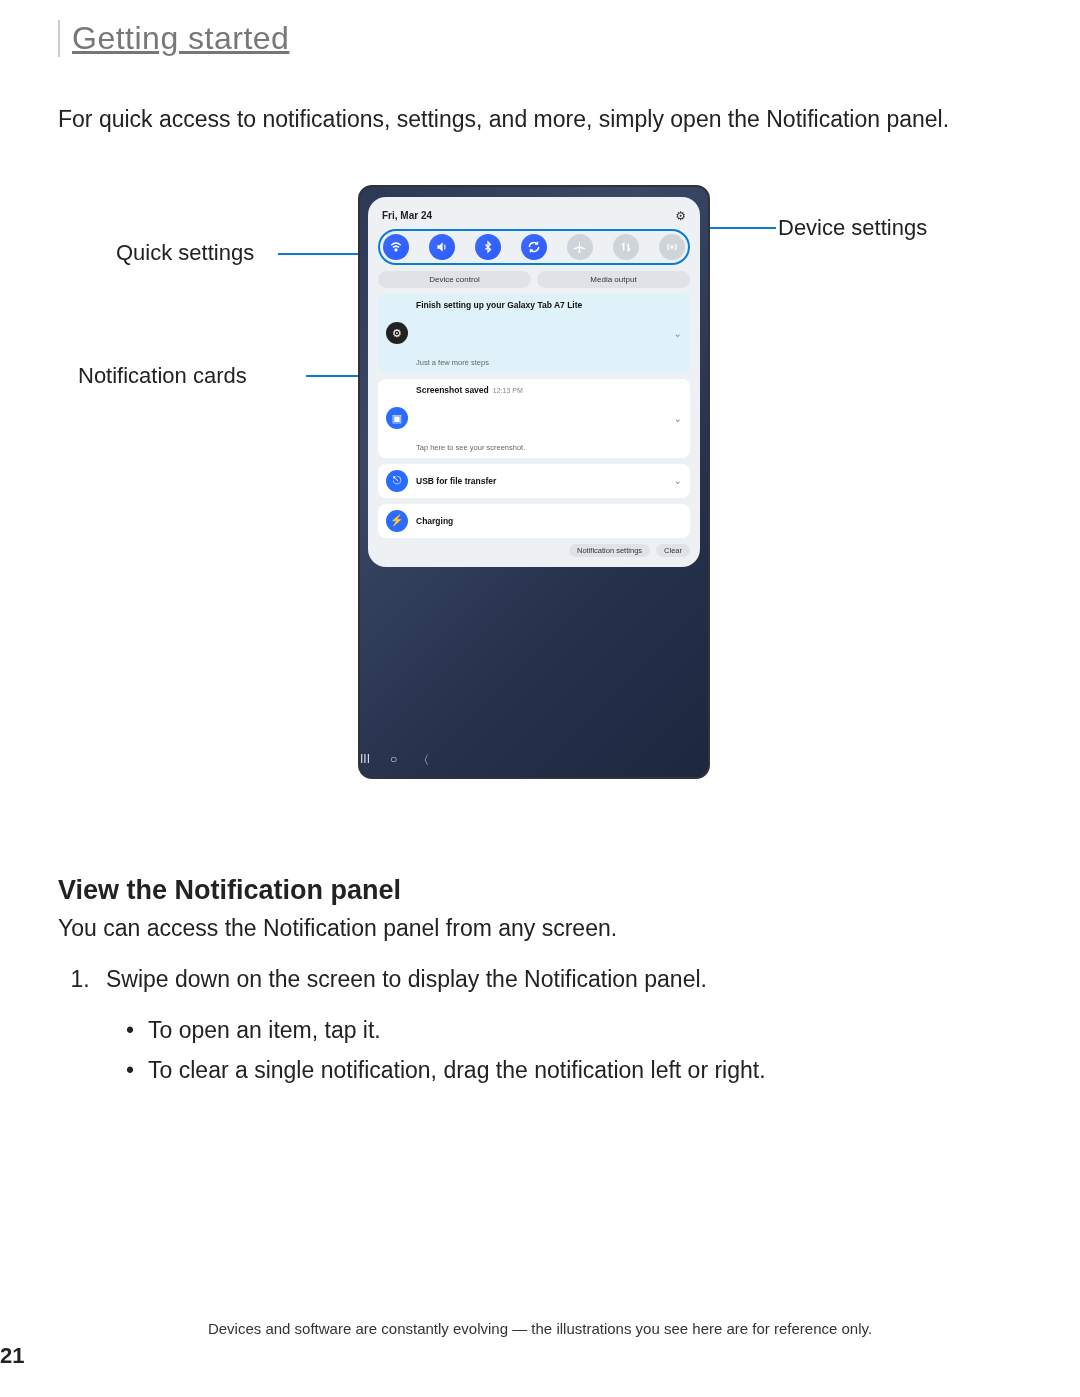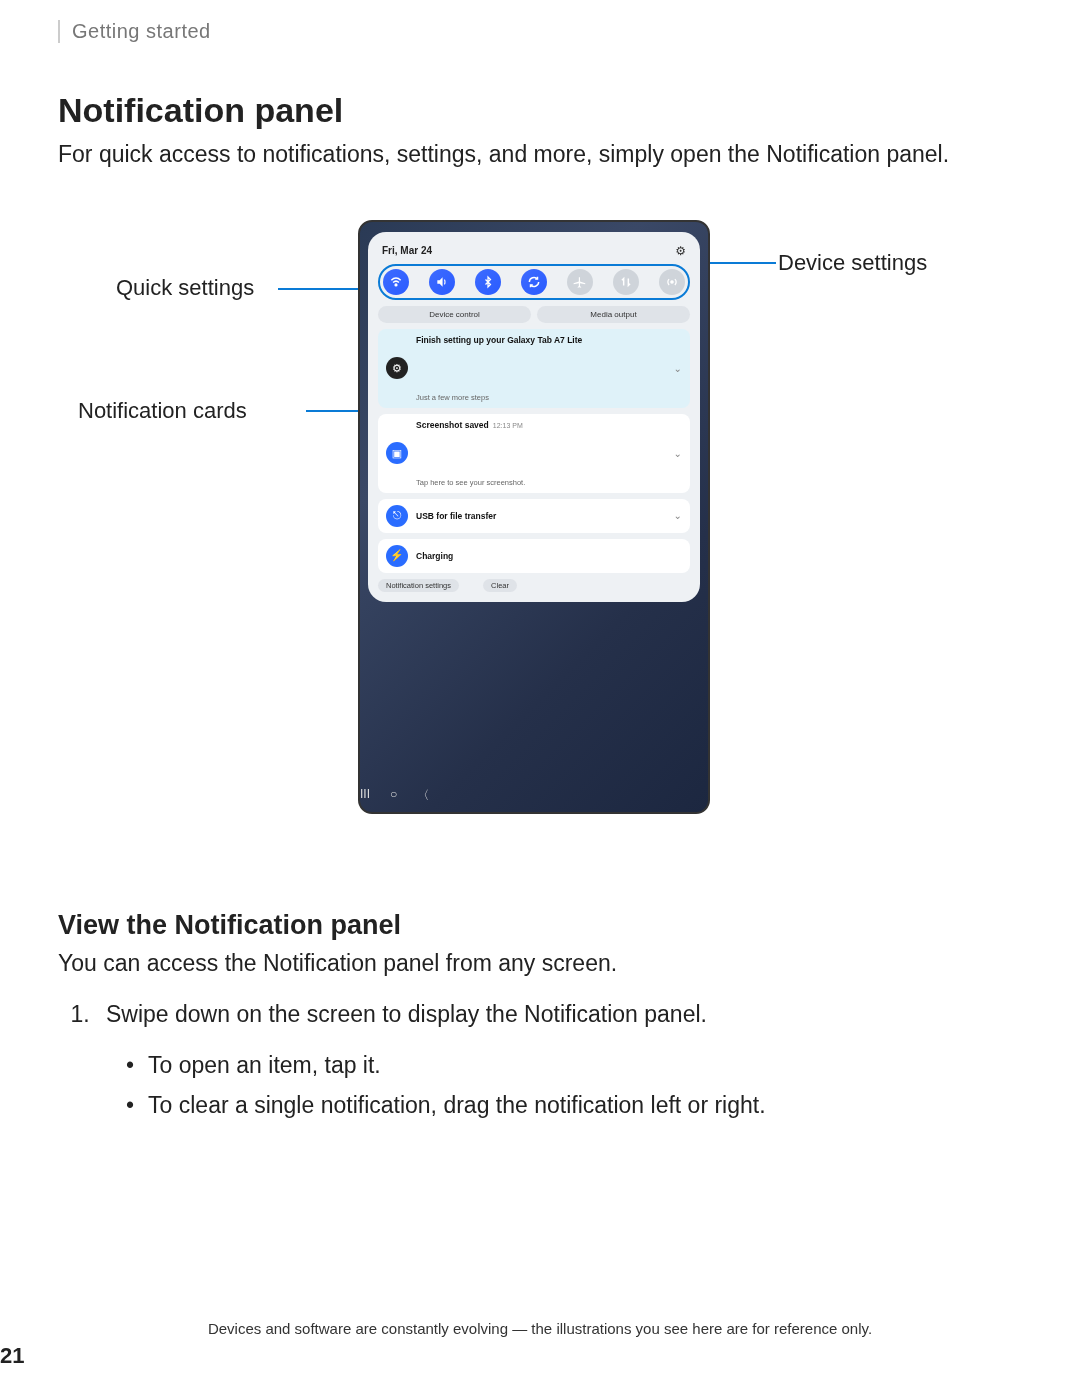--- a/index.html
+++ b/index.html
@@ -8,25 +8,26 @@
     height: 1397px;
     background: #fff;
     font-family: 'Segoe UI', Arial, sans-serif;
     color: #222;
     position: relative;
   }
   .page { padding: 20px 58px 0 58px; }
   .breadcrumb {
     border-left: 2px solid #ccc;
     padding-left: 12px;
-    font-size: 20px;
+    font-size: 32px;
     color: #777;
     letter-spacing: 0.5px;
     margin-bottom: 48px;
     font-weight: 300;
+    text-decoration: underline;
   }
   h1.section-title {
     font-size: 34px;
     font-weight: 600;
     margin-bottom: 10px;
   }
   p.body-text {
     font-size: 23px;
     line-height: 1.3;
     margin-bottom: 8px;
@@ -90,21 +91,21 @@
     display:flex;align-items:center;justify-content:center;
     color:#fff;font-size:11px;flex-shrink:0;
   }
   .nicon.dark{background:#222;}
   .nicon.blue{background:#2a6cff;}
   .nbody{flex:1;min-width:0;}
   .ntitle{font-weight:600;font-size:8.5px;color:#111;}
   .nsub{font-size:7.5px;color:#666;margin-top:48px;}
   .ntime{font-size:7px;color:#888;margin-left:4px;font-weight:400;}
   .nchev{color:#888;font-size:10px;}
-  .panel-actions{display:flex;gap:24px;margin-top:6px;}
+  .panel-actions{display:flex;justify-content:flex-end;gap:6px;margin-top:6px;}
   .pa{background:#dfe3e8;border-radius:10px;padding:2px 8px;font-size:7.5px;color:#333;}
   .navbar{
     position:absolute;bottom:8px;left:0;right:0;
     display:flex;gap:20px;color:#ddd;font-size:12px;
   }
   
   .callout {
     position:absolute; font-size:22px; color:#222;
   }
   .callout.right { text-align:left; }
@@ -128,21 +129,20 @@
     font-size:22px;
     font-weight:bold;
   }
 </style>
 </head>
 <body>
 
 <div class="page">
   <div class="breadcrumb">Getting started</div>
 
-  <h1 class="section-title">Notification panel</h1>
   <p class="body-text">For quick access to notifications, settings, and more, simply open the Notification panel.</p>
 
   <div class="figure-wrap">
 
     <div class="callout left" style="left:58px; top:55px;">Quick settings</div>
     <div class="callout left" style="left:20px; top:178px;">Notification cards</div>
     <div class="callout right" style="left:720px; top:30px;">Device settings</div>
 
     <div class="line" style="left:220px; top:68px; width:90px;"></div>
     <div class="line" style="left:248px; top:190px; width:110px;"></div>

